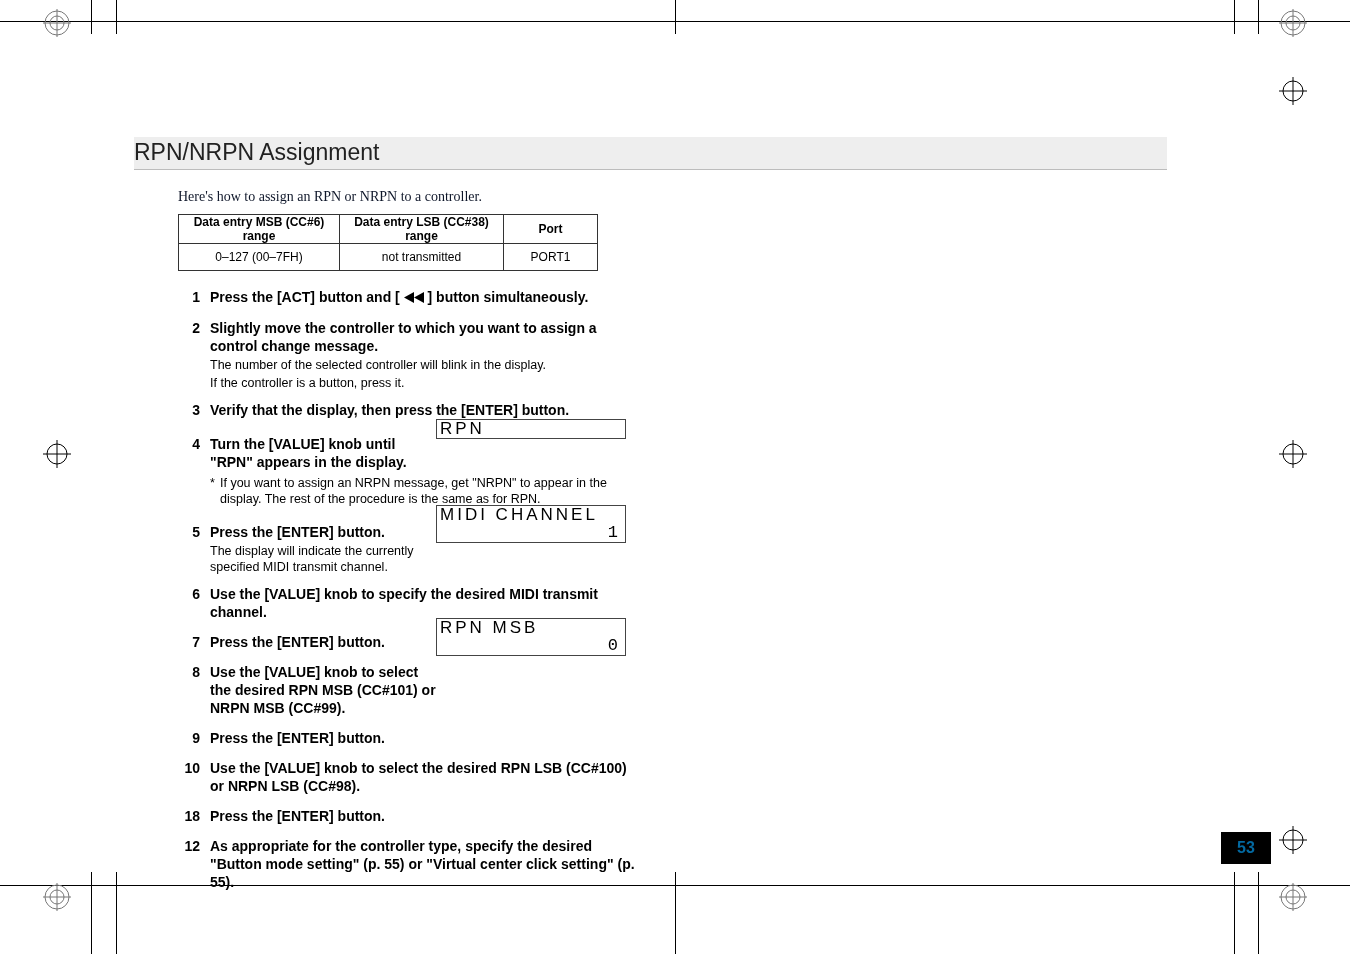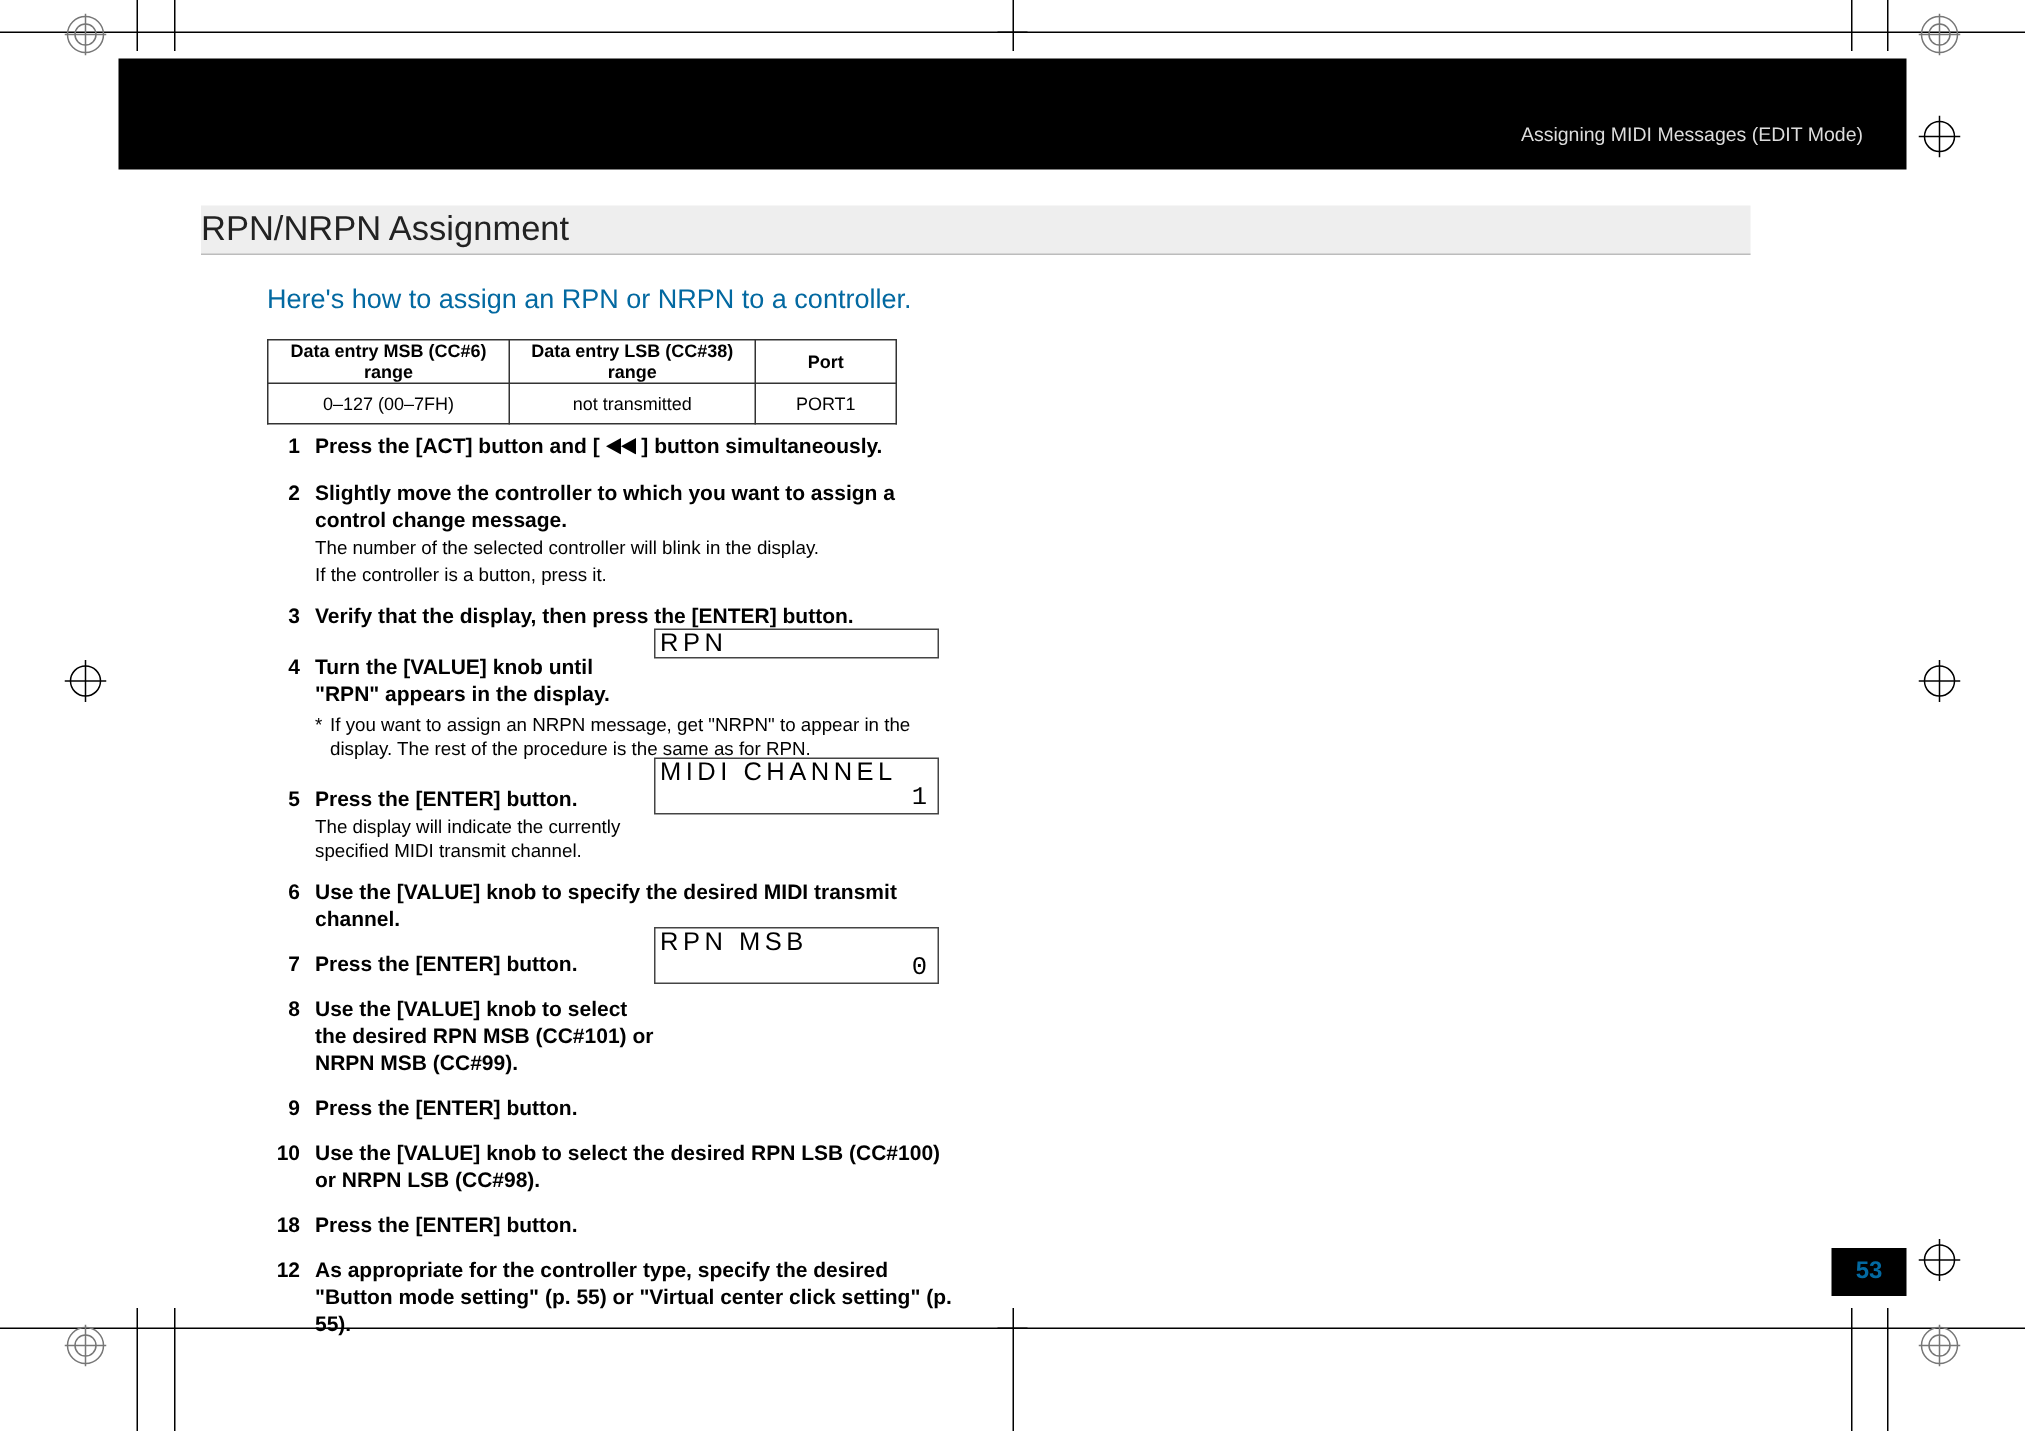--- a/index.html
+++ b/index.html
@@ -4,23 +4,23 @@
 <style>
   html,body{margin:0;padding:0;background:#fff;font-family:"Helvetica Neue",Arial,sans-serif;color:#000;}
   .page{width:1350px;height:954px;position:relative;}
   
   .hdr-bar{position:absolute;left:79px;top:39px;right:79px;height:74px;background:#000;}
   .hdr-text{position:absolute;right:29px;bottom:16px;color:#ddd;font-size:13px;}
   
   .sect-title-wrap{position:absolute;left:134px;top:137px;right:183px;height:32px;border-bottom:1px solid #bcbcbc;background:#eeeeee;text-decoration:underline;}
   .sect-title{position:absolute;left:0;top:2px;font-size:23px;color:#222;font-weight:400;}
   
-  .intro{position:absolute;left:178px;top:189px;font-size:18px;color:#0369a1;}
-  
-  .tbl{position:absolute;left:178px;top:226px;border-collapse:collapse;padding-left:32px;}
+  .intro{position:absolute;left:178px;top:189px;font-size:14px;color:#0f172a;font-family:Liberation Serif, serif;}
+  
+  .tbl{position:absolute;left:178px;top:214px;border-collapse:collapse;padding-left:32px;}
   .tbl th,.tbl td{border:1px solid #333;font-size:12px;height:26px;padding:0;}
   .tbl th{font-weight:700;}
   .c1{width:160px;}
   .c2{width:163px;}
   .c3{width:93px;}
   .tbl td, .tbl th{text-align:center;}
   
   .steps{position:absolute;left:160px;top:288px;width:480px;}
   .step{margin:0 0 10px 0;display:flex;}
   .num{width:40px;text-align:right;font-weight:700;font-size:14px;padding-right:10px;flex:none;line-height:18px;}
@@ -129,23 +129,20 @@
 
   <div class="cross" style="left:665px;top:0;width:20px;height:34px;">
     <div class="h" style="left:0;top:21px;width:20px;"></div>
       <div class="v" style="left:10px;top:0;height:34px;"></div>
   </div>
   <div class="cross" style="left:665px;bottom:0;width:20px;height:82px;">
     <div class="h" style="left:0;top:13px;width:20px;"></div>
       <div class="v" style="left:10px;top:0;height:82px;"></div>
   </div>
 
-  <div class="hdr-bar">
-    <div class="hdr-text">Assigning MIDI Messages (EDIT Mode)</div>
-  </div>
 
   <div class="sect-title-wrap">
     <div class="sect-title">RPN/NRPN Assignment</div>
   </div>
 
   <div class="intro">Here's how to assign an RPN or NRPN to a controller.</div>
 
   <table class="tbl">
     <tbody>
         <tr>

